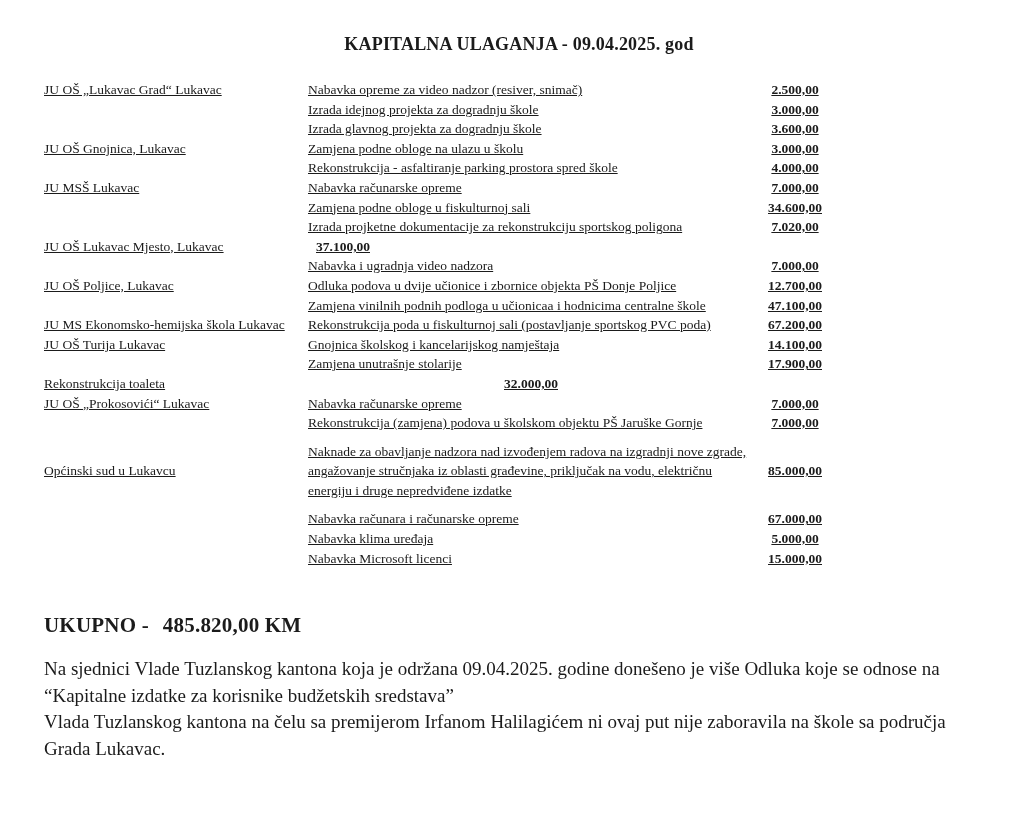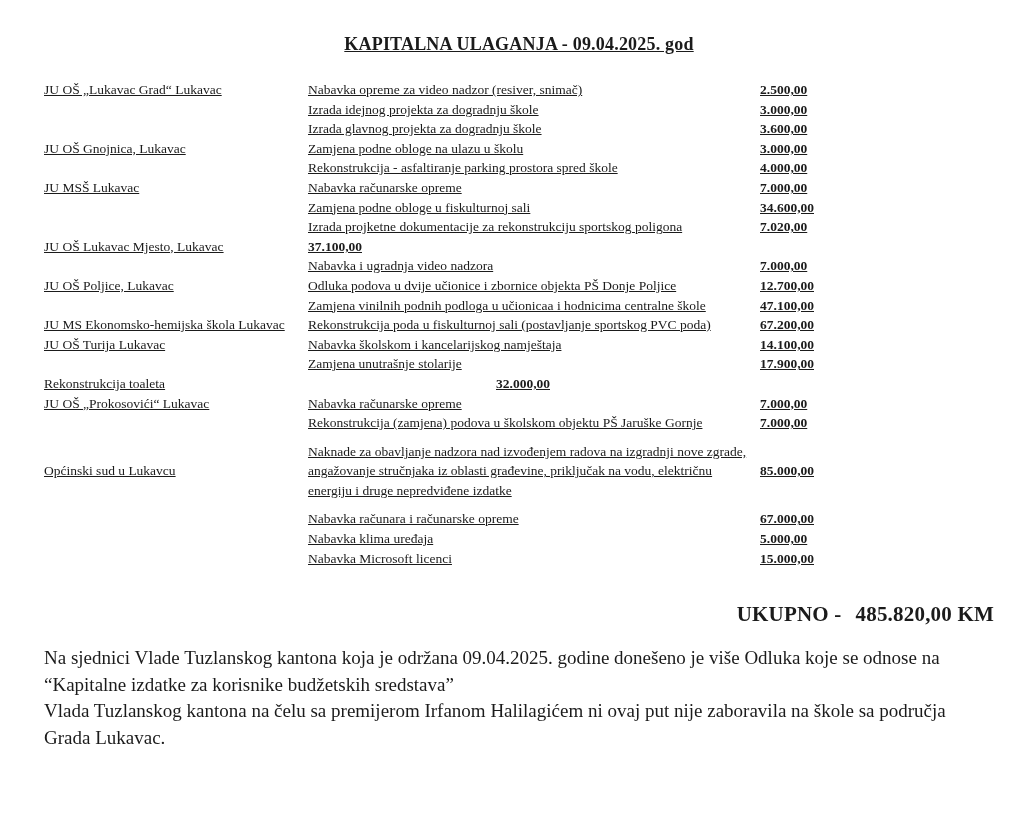--- a/index.html
+++ b/index.html
@@ -14,41 +14,39 @@
   .doc { padding: 33px 30px 0 44px; }
 
   .title {
     width: 950px;
     text-align: center;
     font-weight: bold;
     font-size: 18px;
     line-height: 22px;
     margin-bottom: 25px;
     letter-spacing: 0.2px;
-    text-decoration: underline;
   }
 
   .table { width: 786px; text-decoration: underline; }
   .row {
     display: flex;
     align-items: flex-start;
     font-size: 13.5px;
     line-height: 19.6px;
   }
   .c-inst { width: 264px; flex: none; padding-right: 4px; }
   .c-desc { width: 452px; flex: none; padding-right: 6px; }
-  .c-amt  { width: 70px;  flex: none; text-align: left; font-weight: bold; }
+  .c-amt  { width: 70px;  flex: none; text-align: center; font-weight: bold; }
   .row.multiline { align-items: center; margin: 9px 0; }
 
   .total {
-    margin-top: 34px;
+    margin-top: 45px;
     font-size: 21px;
     font-weight: bold;
     letter-spacing: 0.2px;
-    text-align: right;
   }
   .total .total-value { margin-left: 14px; }
 
   .summary {
     margin-top: 18px;
     width: 952px;
     font-size: 19px;
     line-height: 26.5px;
   }
 </style>
@@ -120,21 +118,21 @@
       <span class="c-desc">Zamjena vinilnih podnih podloga u učionicaa i hodnicima centralne škole</span>
       <span class="c-amt">47.100,00</span>
     </div>
     <div class="row">
       <span class="c-inst">JU MS Ekonomsko-hemijska škola Lukavac</span>
       <span class="c-desc">Rekonstrukcija poda u fiskulturnoj sali (postavljanje sportskog PVC poda)</span>
       <span class="c-amt">67.200,00</span>
     </div>
     <div class="row">
       <span class="c-inst">JU OŠ Turija Lukavac</span>
-      <span class="c-desc">Nabavka školskom i kancelarijskog namještaja</span>
+      <span class="c-desc">Gnojnica školskog i kancelarijskog namještaja</span>
       <span class="c-amt">14.100,00</span>
     </div>
     <div class="row">
       <span class="c-inst"></span>
       <span class="c-desc">Zamjena unutrašnje stolarije</span>
       <span class="c-amt">17.900,00</span>
     </div>
     <div class="row">
       <span class="c-desc">Rekonstrukcija toaleta</span>
       <span class="c-amt">32.000,00</span>

